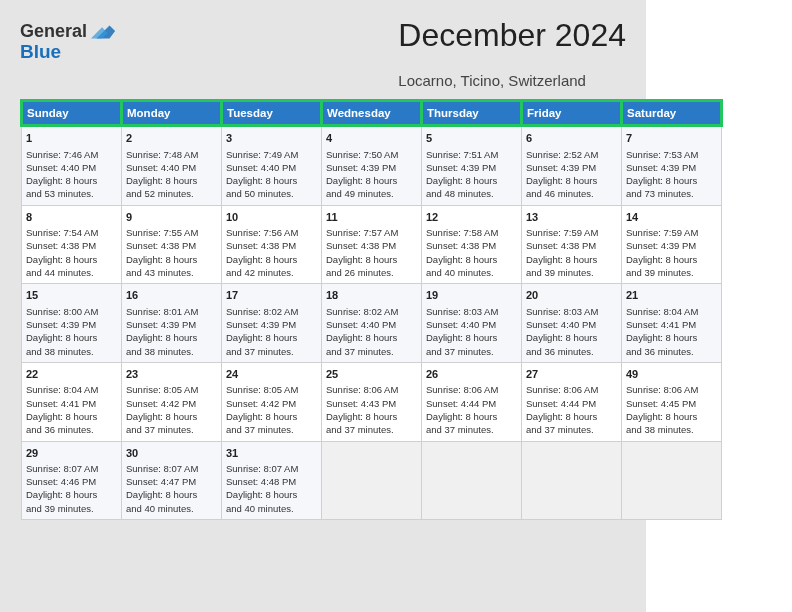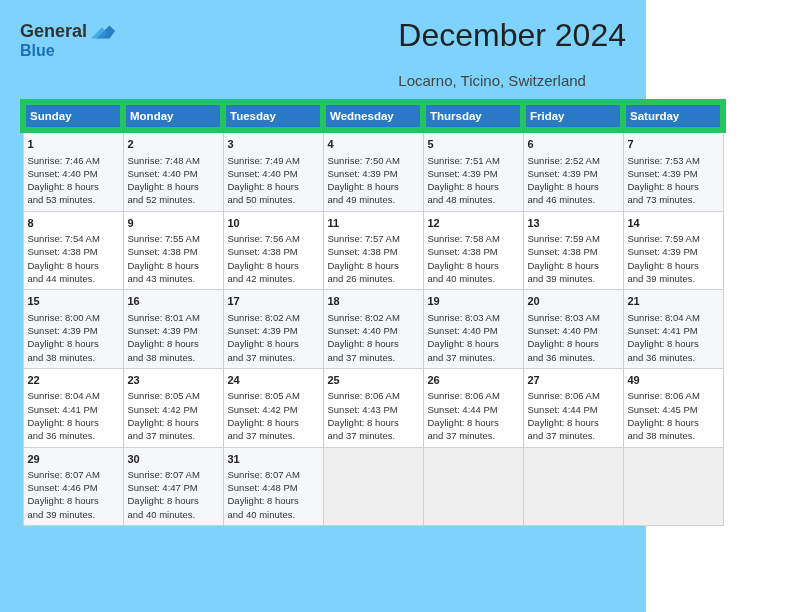--- a/index.html
+++ b/index.html
@@ -7,21 +7,21 @@
       font-family: Arial, sans-serif;
       background: #fff;
       width: 792px;
       height: 612px;
       overflow: hidden;
     }
     .page {
       width: 646px;
       height: 612px;
       padding: 18px 20px 10px 20px;
-      background: #7dd3fc;
+      background: #e5e5e5;
     }
     .header {
       display: flex;
       justify-content: space-between;
       align-items: flex-start;
       margin-bottom: 10px;
     }
     .logo {
       display: flex;
       align-items: center;
@@ -60,21 +60,21 @@
       border-collapse: collapse;
       font-size: 10px;
     }
     .calendar-table thead tr th {
       background: #2979c7;
       color: #fff;
       font-size: 11.5px;
       font-weight: bold;
       padding: 5px 4px;
       text-align: left;
-      border: 6px solid #22c55e;
+      border: 3px solid #22c55e;
     }
     .calendar-table tbody tr td {
       vertical-align: top;
       padding: 4px 4px 4px 4px;
       border: 1px solid #d0d0d0;
       background: #fff;
       min-width: 100px;
       height: 72px;
       color: #333;
       font-size: 9.5px;
@@ -106,21 +106,21 @@
       <div style="display:flex;flex-direction:column;align-items:flex-start;">
         <div style="display:flex;align-items:center;">
           <span class="logo-text">
             <span style="color:#333;">General</span>
           </span>
           <svg class="logo-icon" viewBox="0 0 30 30" width="30" height="30">
             <polygon points="8,22 22,8 28,14 22,22" fill="#1a6fba" opacity="0.85"></polygon>
             <polygon points="2,22 14,10 20,16 14,22" fill="#3399dd" opacity="0.7"></polygon>
           </svg>
         </div>
-        <span class="logo-text" style="color:#1a6fba;font-size:16px;font-weight:bold;margin-top:-4px;">Blue</span>
+        <span class="logo-text" style="color:#1a6fba;font-size:19px;font-weight:bold;margin-top:-4px;">Blue</span>
       </div>
     </div>
     <div class="title-block">
       <div class="month-title">December 2024</div>
       <div class="location">Locarno, Ticino, Switzerland</div>
     </div>
   </div>
 
   <table class="calendar-table">
     <thead>

